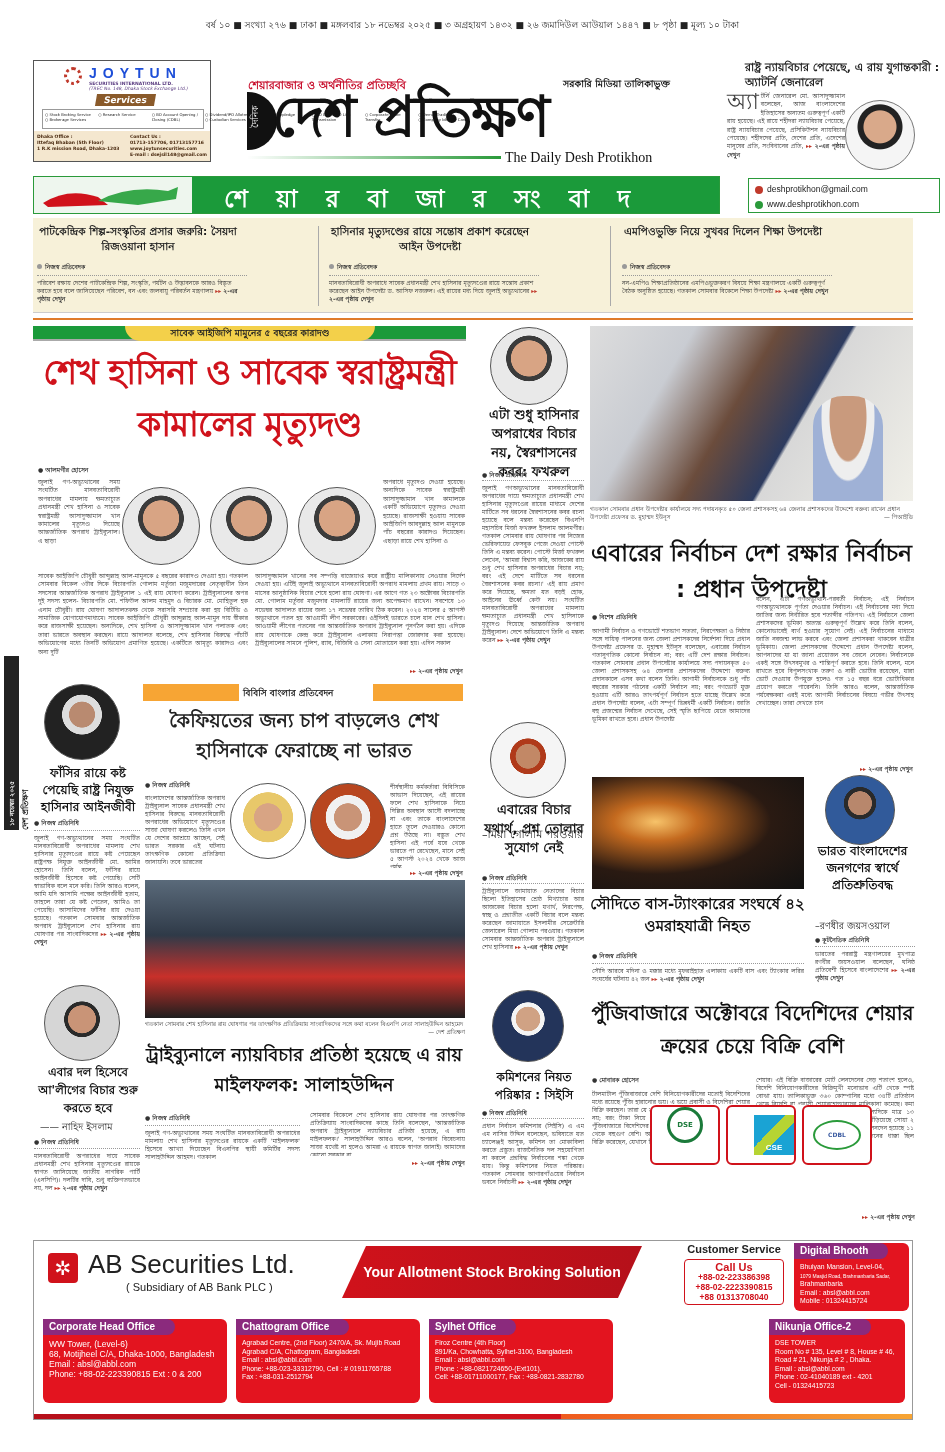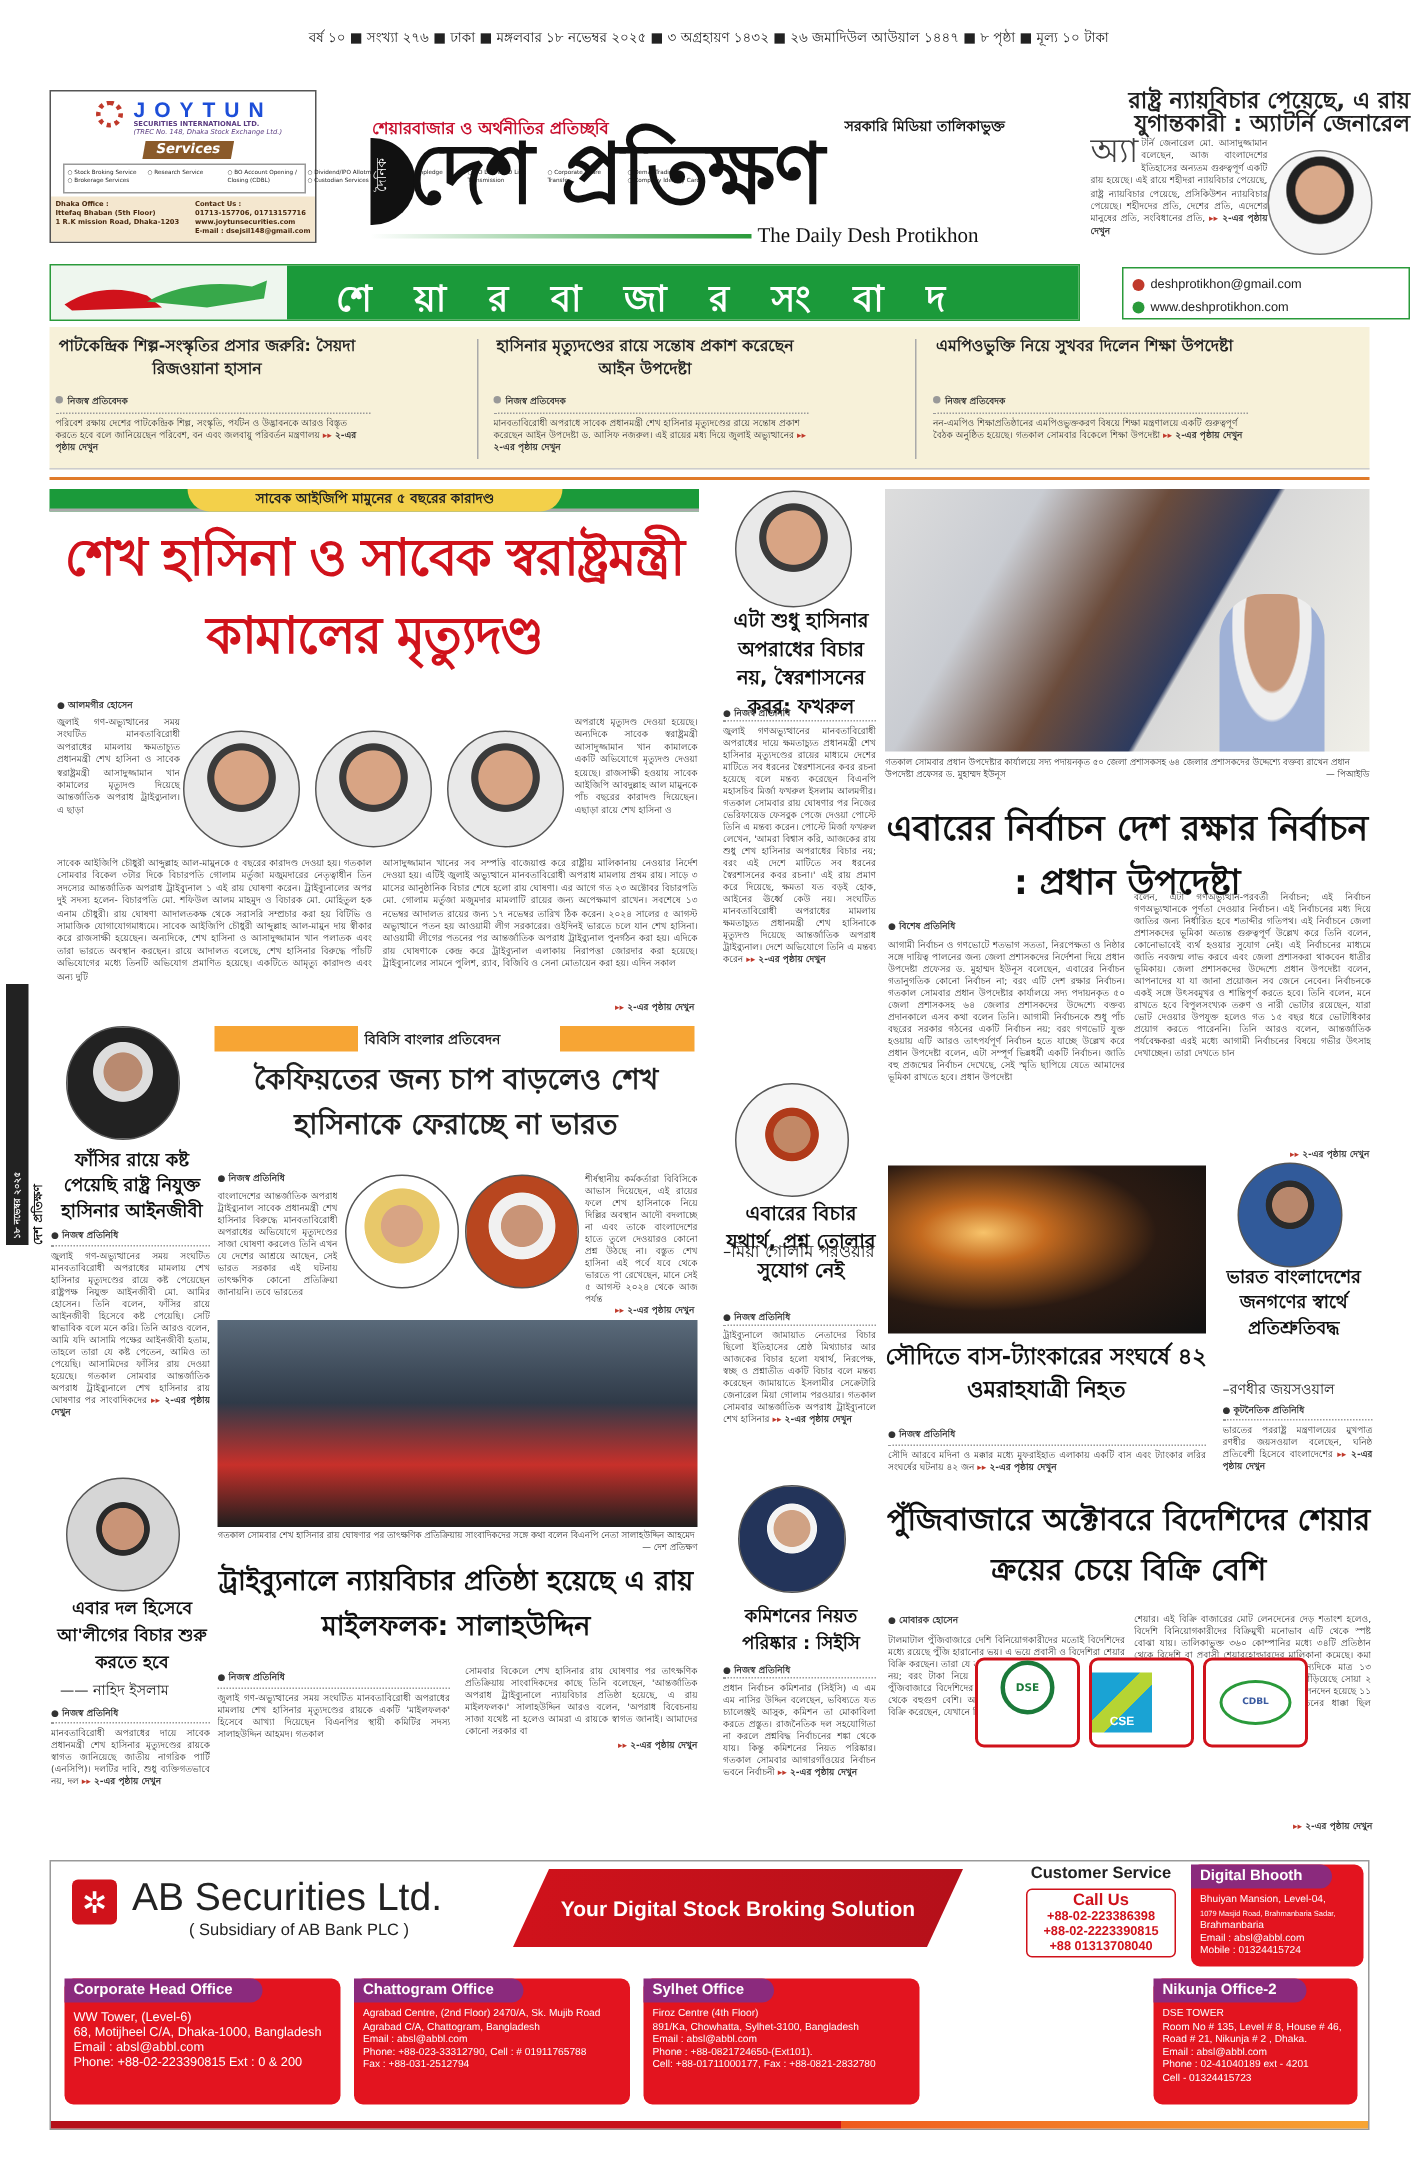--- a/index.html
+++ b/index.html
@@ -15,21 +15,21 @@
 .joy-list{position:absolute;left:8px;top:48px;width:162px;height:20px;border:1px solid #999;font-size:3.8px;padding:2px;column-count:3;line-height:5px}
 .joy-foot{position:absolute;left:0;bottom:0;width:100%;height:30px;background:#f4e7cf;font-size:4.5px;padding:3px;display:flex;justify-content:space-between;line-height:6px;font-weight:bold;color:#4a2a10}
 
 .tagline-red{left:248px;top:77px;font-size:11px;color:#c8102e;font-weight:bold}
 .tagline-gov{left:563px;top:77px;font-size:9.5px;color:#111;font-weight:bold}
 .mast-title{left:272px;top:88px;font-family:"DejaVu Serif",serif;font-size:56px;font-weight:bold;color:#111;letter-spacing:-1px;line-height:1}
 .mast-dainik{left:247px;top:92px;width:30px;height:58px;border-radius:30px 0 0 30px;background:#111;color:#fff;font-size:9px;writing-mode:vertical-rl;transform:rotate(180deg);text-align:center;padding-top:8px}
 .mast-eng{left:505px;top:150px;font-family:"Liberation Serif",serif;font-size:14px;color:#111}
 .mast-line{left:247px;top:156px;width:254px;height:3px;background:linear-gradient(90deg,#fff,#2a9a3a)}
 
-.tr-head{left:745px;top:60px;width:195px;text-align:right;font-size:15px;font-weight:bold;line-height:15px}
+.tr-head{left:745px;top:60px;width:195px;font-size:11px;font-weight:bold;line-height:15px}
 .tr-body{left:727px;top:92px;width:118px;font-size:6px;line-height:8.4px;color:#333;text-align:justify}
 .tr-drop{font-size:22px;float:left;line-height:20px;margin-right:2px;color:#404040}
 .tr-photo{left:845px;top:100px;width:70px;height:70px;border-radius:50%;border:1px solid #777;background:radial-gradient(circle at 50% 38%,#d9a98a 0 16px,#222 17px 22px,#f5f5f5 23px);overflow:hidden}
 
 .banner{left:33px;top:176px;width:687px;height:38px;background:linear-gradient(90deg,#eef6ee 0,#eef6ee 23%,#1b9a3a 23%,#1b9a3a 100%);border:1px solid #2a9a3a}
 .banner-bulls{position:absolute;left:4px;top:6px;width:150px;height:26px}
 .banner-text{position:absolute;left:190px;top:3px;font-size:24px;color:#fff;letter-spacing:10px;font-weight:bold}
 .contact-box{left:748px;top:178px;width:192px;height:35px;border:1px solid #2a9a3a;font-size:8.5px;padding:3px 6px;line-height:15px;font-family:Liberation Sans, sans-serif}
 .contact-box .ic{display:inline-block;width:8px;height:8px;border-radius:50%;background:#2a9a3a;margin-right:4px;vertical-align:middle}
 .contact-box .ic.red{background:#c0392b}
@@ -240,39 +240,39 @@
 <div class="abs mid-body" style="left:482px;top:1118px;width:102px;height:92px;overflow:hidden"><span>প্রধান নির্বাচন কমিশনার (সিইসি) এ এম এম নাসির উদ্দিন বলেছেন, ভবিষ্যতে যত চ্যালেঞ্জই আসুক, কমিশন তা মোকাবিলা করতে প্রস্তুত। রাজনৈতিক দল সহযোগিতা না করলে প্রশ্নবিদ্ধ নির্বাচনের শঙ্কা থেকে যায়। কিন্তু কমিশনের নিয়ত পরিষ্কার। গতকাল সোমবার আগারগাঁওয়ের নির্বাচন ভবনে নির্বাচনী</span> <span class="more">২-এর পৃষ্ঠায় দেখুন</span></div>
 
 <div class="abs mid-head" style="left:590px;top:997px;width:325px;font-size:20px;line-height:33px">পুঁজিবাজারে অক্টোবরে বিদেশিদের শেয়ার ক্রয়ের চেয়ে বিক্রি বেশি</div>
 <div class="abs mid-by" style="left:592px;top:1075px">● <span>মোবারক হোসেন</span></div>
 <div class="abs mid-body" style="left:592px;top:1087px;width:158px;height:132px;overflow:hidden;border:none">টালমাটাল পুঁজিবাজারে দেশি বিনিয়োগকারীদের মতোই বিদেশিদের মধ্যে রয়েছে পুঁজি হারানোর ভয়। এ ভয়ে প্রবাসী ও বিদেশিরা শেয়ার বিক্রি করছেন। তারা যে শুধু ঝুঁকি কমাতেই শেয়ার বিক্রি করছেন তা নয়; বরং টাকা নিয়ে পুঁজিবাজার ছেড়েই চলে যাচ্ছেন। ফলে পুঁজিবাজারে বিদেশিদের শেয়ার বিক্রি করার পরিমাণ তাদের কেনা থেকে বহুগুণ বেশি। অক্টোবরে তারা ১৬৯ কোটি টাকার শেয়ার বিক্রি করেছেন, যেখানে কিনেছেন মাত্র সোয়া ২ কোটি টাকার</div>
 <div class="abs mid-body" style="left:756px;top:1073px;width:158px;height:140px;overflow:hidden;border:none">শেয়ার। এই বিক্রি বাজারের মোট লেনদেনের দেড় শতাংশ হলেও, বিদেশি বিনিয়োগকারীদের বিক্রিমুখী মনোভাব এটি থেকে স্পষ্ট বোঝা যায়। তালিকাভুক্ত ৩৬০ কোম্পানির মধ্যে ৩৪টি প্রতিষ্ঠান থেকে বিদেশি বা প্রবাসী শেয়ারহোল্ডারদের মালিকানা কমেছে। কমা শেয়ারের মূল্য অন্তত ১৬৯ কোটি টাকা। অন্যদিকে মাত্র ১৩ কোম্পানিতে তাদের শেয়ার বেড়েছে, যার অঙ্ক দাঁড়িয়েছে সোয়া ২ কোটি টাকার মতো। অক্টোবরে ডিএসইতে মোট লেনদেন হয়েছে ১১ হাজার ১৯ কোটি টাকা। বাজারজুড়ে দরপতনের ধাক্কা ছিল তীব্র-৩০৩ কোম্পানির</div>
 <div class="abs" style="left:650px;top:1105px;width:222px;height:60px;display:flex;gap:6px;background:#fff">
   <div style="flex:1;border:2px solid #d0121b;border-radius:6px;display:flex;align-items:flex-start;justify-content:center">
       <div style="width:36px;height:36px;border-radius:50%;border:3px solid #1b7a3a;font-size:7px;text-align:center;line-height:30px;color:#1b7a3a;font-weight:bold">DSE</div>
     </div>
-  <div style="flex:1;border:2px solid #d0121b;border-radius:6px;display:flex;align-items:center;justify-content:flex-start">
+  <div style="flex:1;border:2px solid #d0121b;border-radius:6px;display:flex;align-items:center;justify-content:flex-end">
       <div style="width:40px;height:40px;background:linear-gradient(135deg,#1aa3d4 40%,#b6d433 40% 60%,#1aa3d4 60%);color:#fff;font-size:8px;font-weight:bold;text-align:center;padding-top:28px;font-family:'Liberation Sans',sans-serif">CSE</div>
     </div>
   <div style="flex:1;border:2px solid #d0121b;border-radius:6px;display:flex;align-items:center;justify-content:center">
       <div style="width:48px;height:30px;border-radius:50%;border:2px solid #2a9a3a;font-size:6px;text-align:center;line-height:26px;color:#3a5aa0;font-weight:bold">CDBL</div>
     </div>
 </div>
 <div class="abs more" style="left:862px;top:1212px">২-এর পৃষ্ঠায় দেখুন</div>
 
 <div class="abs vert-side">
   <span class="blk">১৮ নভেম্বর ২০২৫</span>
   <span>দেশ প্রতিক্ষণ</span>
 </div>
 
 <div class="abs ad">
   <div class="ab-logo">✲</div>
   <div class="ab-name">AB Securities Ltd.</div>
   <div class="ab-sub">( Subsidiary of AB Bank PLC )</div>
-  <div class="ab-slogan">Your Digital Stock Broking Solution</div>
+  <div class="ab-slogan">Your Allotment Stock Broking Solution</div>
   <div class="cs">
     <div class="t">Customer Service</div>
     <div class="box">
       <div class="cu">Call Us</div>
       <div>+88-02-223386398</div>
       <div>+88-02-2223390815</div>
       <div>+88 01313708040</div>
     </div>
   </div>
   <div class="off" style="left:760px;top:2px;width:115px;height:68px">

